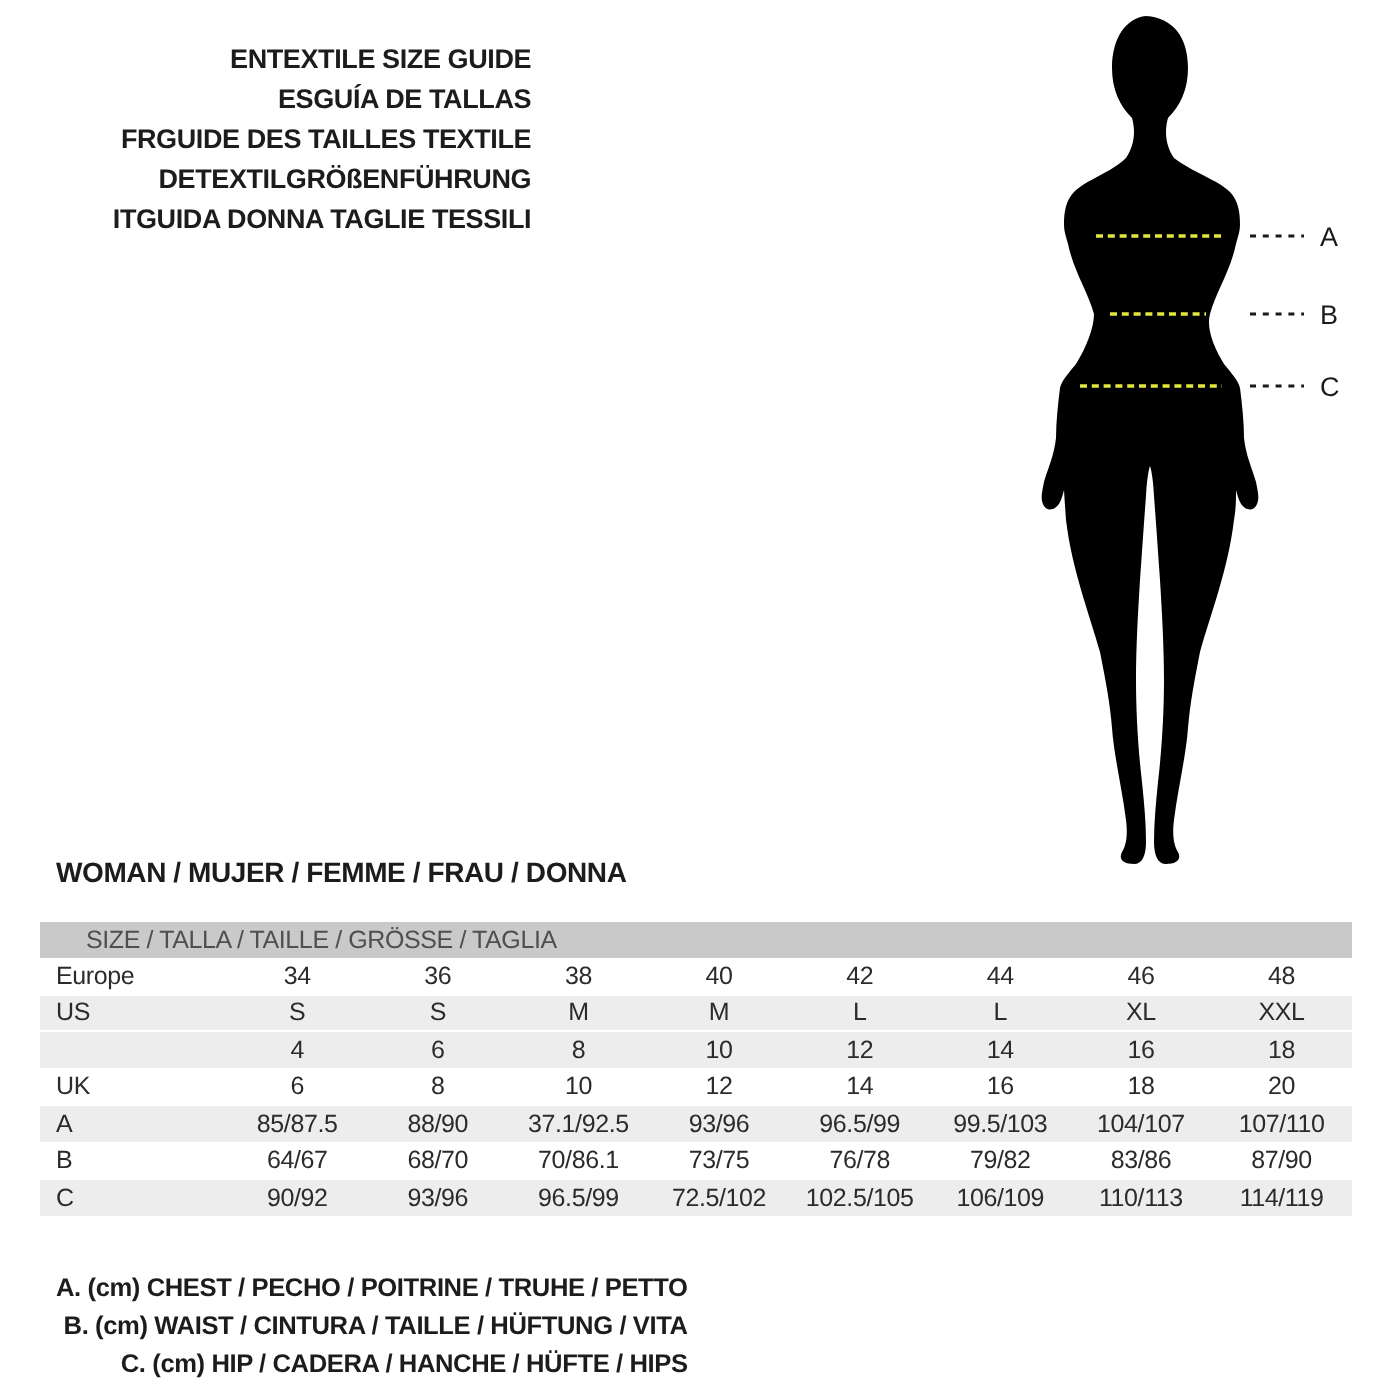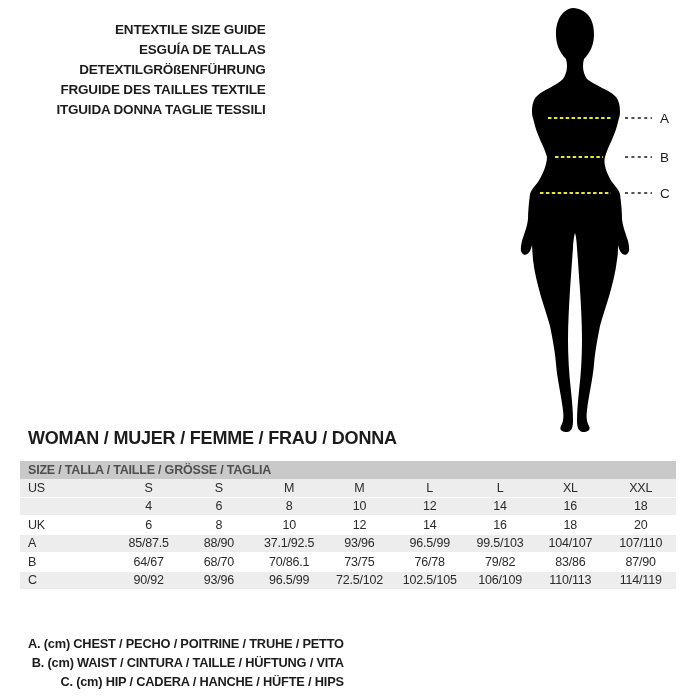--- a/index.html
+++ b/index.html
@@ -8,26 +8,26 @@
     font-family:"Liberation Sans", sans-serif;color:#1c1c1c;overflow:hidden;
   }
   
   .lang-block{position:absolute;left:28px;top:20px;}
   .lang-row{line-height:20px;font-size:13.5px;font-weight:bold;letter-spacing:-0.2px;white-space:nowrap;text-align:right;}
   .lang-code{display:inline-block;width:40px;}
   
   .figure-wrap{position:absolute;left:495px;top:4px;width:205px;height:430px;}
   .marker-label{font-family:"Liberation Sans",sans-serif;font-size:13.5px;fill:#1a1a1a;}
   
-  .section-title{position:absolute;left:28px;top:428px;font-size:18px;font-weight:bold;letter-spacing:-0.2px;}
+  .section-title{position:absolute;left:28px;top:428px;font-size:14px;font-weight:bold;letter-spacing:-0.2px;}
   
   .size-table{position:absolute;left:20px;top:461px;width:656px;border-collapse:separate;border-spacing:0;table-layout:fixed;}
   .size-table th{
-    background:#c9c9c9;color:#4f4f4f;font-size:12.5px;font-weight:bold;letter-spacing:-0.2px;
-    text-align:left;padding:2px 0 2px 8px;height:13px;
+    background:#c9c9c9;color:#4f4f4f;font-size:12.5px;font-weight:normal;letter-spacing:-0.2px;
+    text-align:left;padding:2px 0 2px 23px;height:13px;
   }
   .size-table td{
     font-size:12.5px;color:#2b2b2b;text-align:center;height:17.5px;padding:0;
     border-bottom:1.5px solid #ffffff;font-weight:normal;letter-spacing:-0.2px;
   }
   .size-table td.row-label{text-align:left;padding-left:8px;}
   .size-table tr.shaded td{background:#ededed;}
   .col-label{width:93px;}
   .col-val{width:70px;}
   
@@ -38,24 +38,24 @@
 <body>
 
 <div class="lang-block">
   <div class="lang-row">
     <span class="lang-code">EN</span><span>TEXTILE SIZE GUIDE</span>
   </div>
   <div class="lang-row">
     <span class="lang-code">ES</span><span>GUÍA DE TALLAS</span>
   </div>
   <div class="lang-row">
+    <span class="lang-code">FR</span><span>GUIDE DES TAILLES TEXTILE</span>
+  </div>
+  <div class="lang-row">
     <span class="lang-code">DE</span><span>TEXTILGRÖßENFÜHRUNG</span>
-  </div>
-  <div class="lang-row">
-    <span class="lang-code">FR</span><span>GUIDE DES TAILLES TEXTILE</span>
   </div>
   <div class="lang-row">
     <span class="lang-code">IT</span><span>GUIDA DONNA TAGLIE TESSILI</span>
   </div>
 </div>
 
 <div class="figure-wrap">
   <svg width="205" height="430" viewBox="0 0 205 430" xmlns="http://www.w3.org/2000/svg">
     <path fill="#000000" d="
       M 78 4
@@ -137,20 +137,31 @@
       <col class="col-val">
     <col class="col-val">
       <col class="col-val">
       <col class="col-val">
       <col class="col-val">
   </colgroup>
   <tbody>
       <tr>
     <th colspan="9">SIZE / TALLA / TAILLE / GRÖSSE / TAGLIA</th>
   </tr>
+  <tr>
+    <td class="row-label">Europe</td>
+    <td>34</td>
+    <td>36</td>
+    <td>38</td>
+    <td>40</td>
+    <td>42</td>
+    <td>44</td>
+    <td>46</td>
+    <td>48</td>
+  </tr>
   <tr class="shaded">
     <td class="row-label">US</td>
     <td>S</td>
     <td>S</td>
     <td>M</td>
     <td>M</td>
     <td>L</td>
     <td>L</td>
     <td>XL</td>
     <td>XXL</td>

